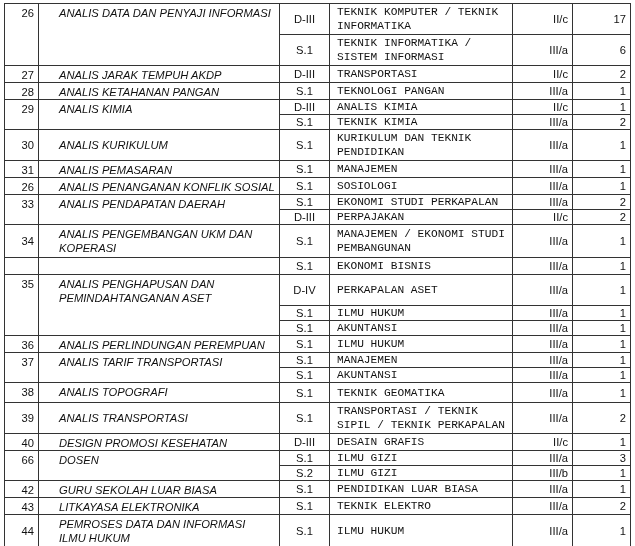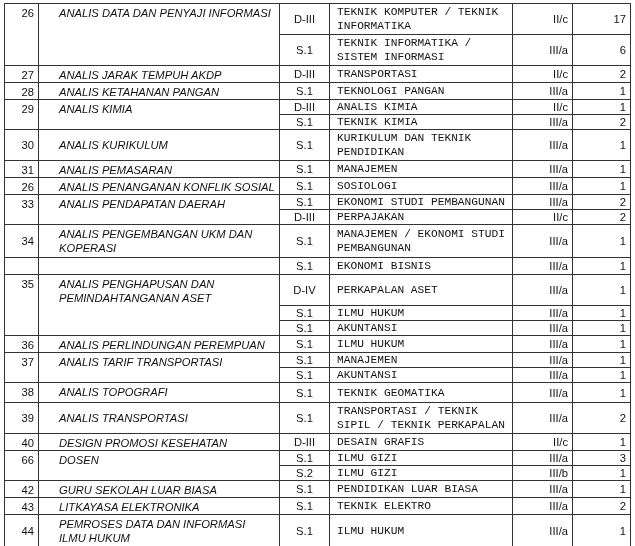--- a/index.html
+++ b/index.html
@@ -106,21 +106,21 @@
       <td class="pend">S.1</td>
       <td class="jur">SOSIOLOGI</td>
       <td class="gol">III/a</td>
       <td class="jml">1</td>
     </tr>
 
     <tr class="r1">
       <td class="no" rowspan="2">33</td>
       <td class="jab" rowspan="2">ANALIS PENDAPATAN DAERAH</td>
       <td class="pend">S.1</td>
-      <td class="jur">EKONOMI STUDI PEMBANGUNAN</td>
+      <td class="jur">EKONOMI STUDI PERKAPALAN</td>
       <td class="gol">III/a</td>
       <td class="jml">2</td>
     </tr>
     <tr class="r1">
       <td class="pend">D-III</td>
       <td class="jur">PERPAJAKAN</td>
       <td class="gol">II/c</td>
       <td class="jml">2</td>
     </tr>
 

